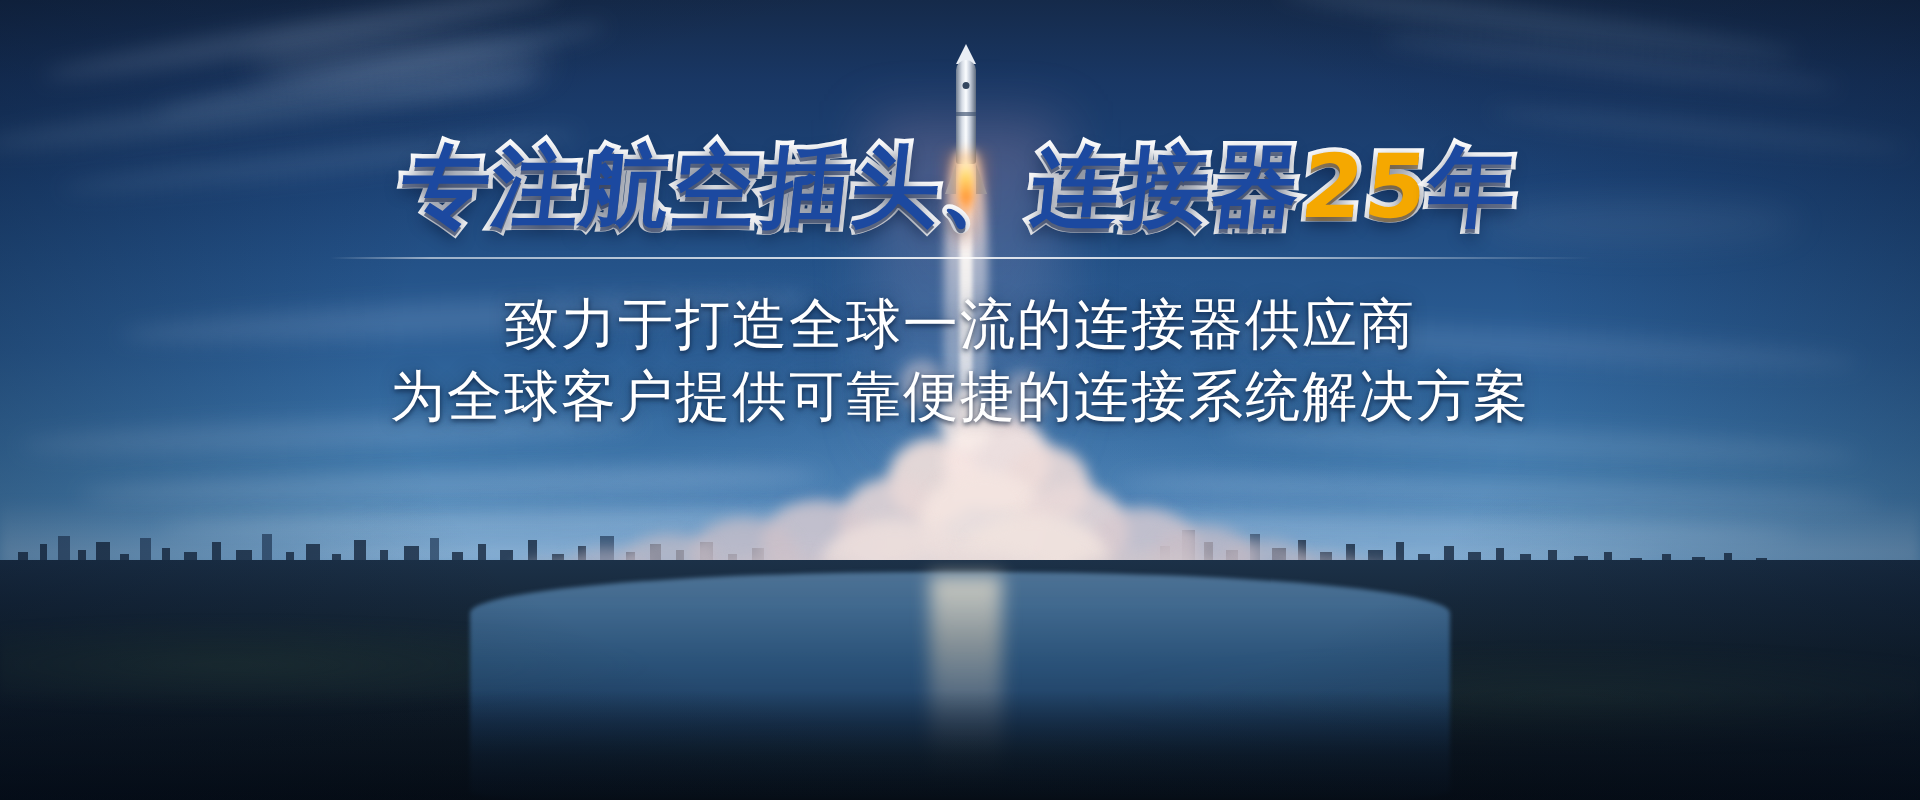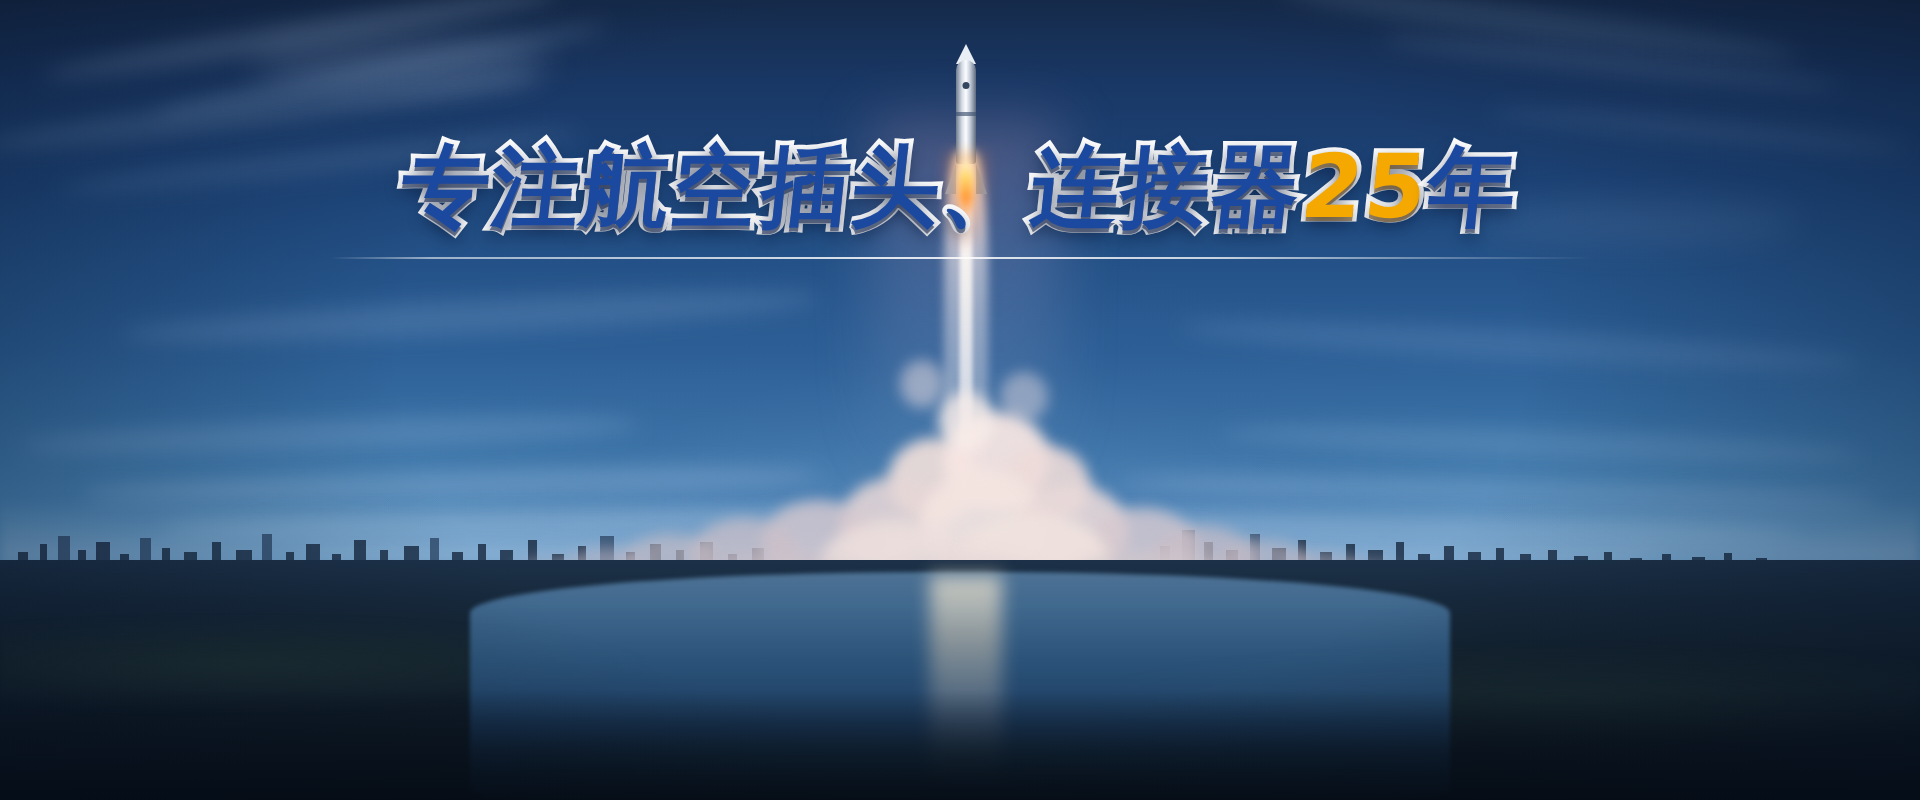--- a/index.html
+++ b/index.html
@@ -438,16 +438,18 @@
 
   <div class="content">
 
     <div class="headline">
       <span class="seg blue">专注航空插头、连接器</span><span class="seg gold">25</span><span class="seg blue">年</span>
     </div>
 
     <div class="divider"></div>
 
     <div class="subtitle">
+      <span class="line">致力于打造全球一流的连接器供应商</span>
+      <span class="line">为全球客户提供可靠便捷的连接系统解决方案</span>
     </div>
 
   </div>
 </div>
 
 </body></html>

